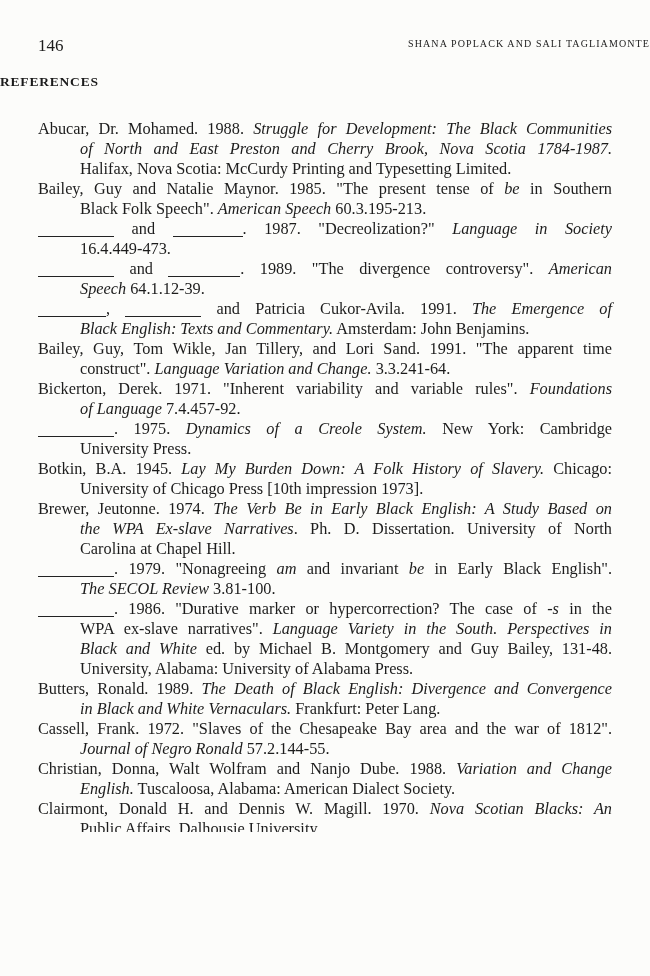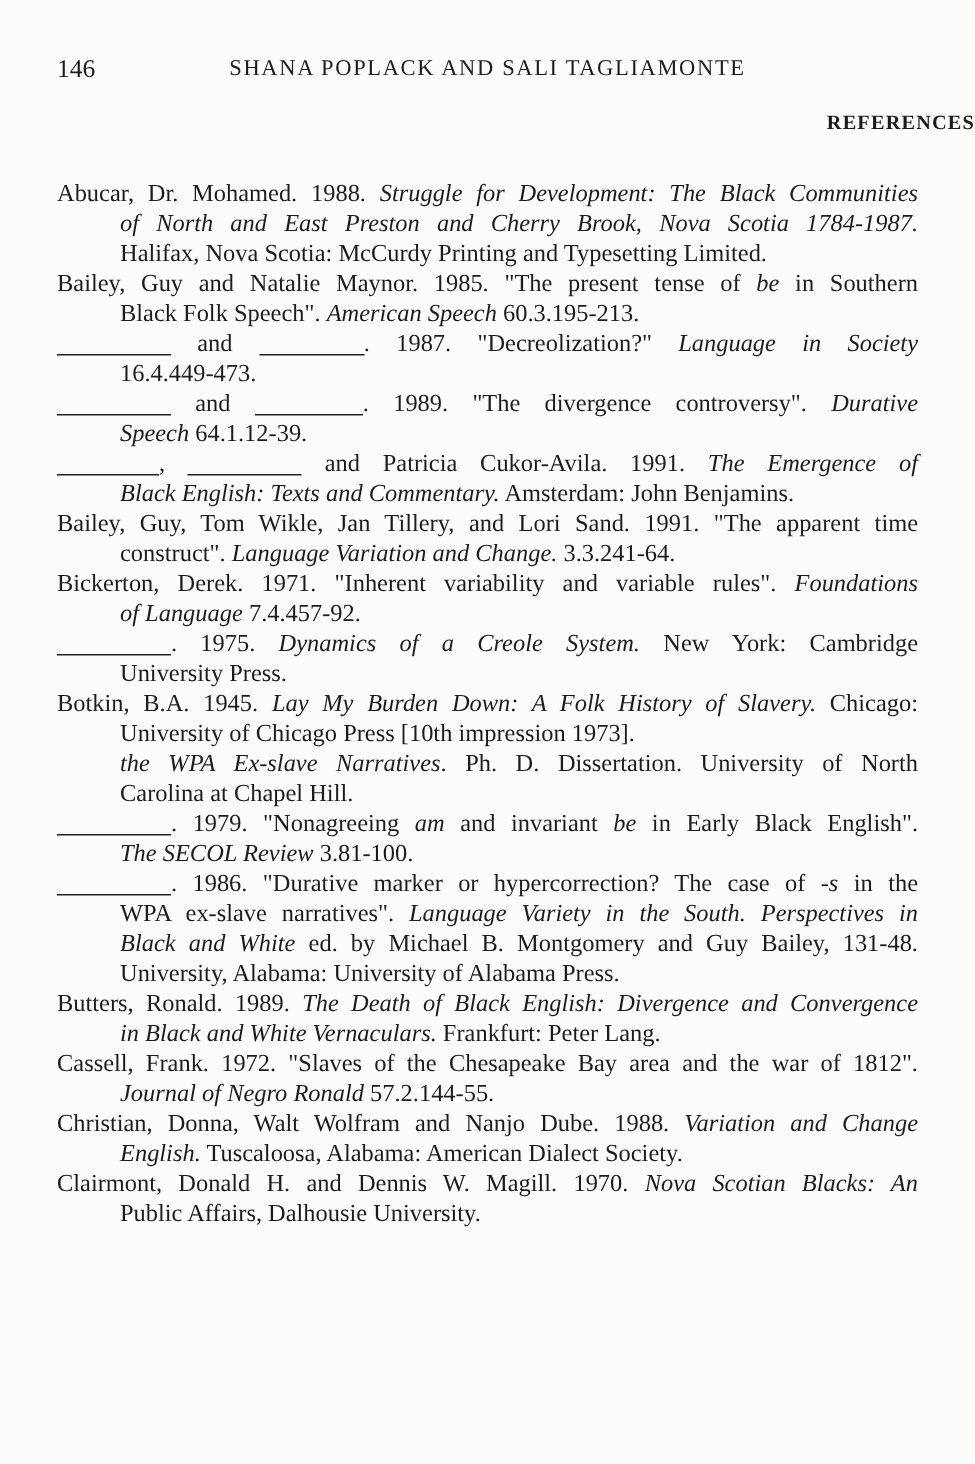--- a/index.html
+++ b/index.html
@@ -13,27 +13,27 @@
     position: relative;
     width: 650px; height: 832px;
     overflow: hidden;
   }
   .page-num {
     position: absolute; left: 38px; top: 36px;
     font-size: 17px;
   }
   .running-head {
     position: absolute; left: 0; right: 0; top: 38px;
-    text-align: center;
-    font-size: 15px;
+    text-align: right;
+    font-size: 10px;
     letter-spacing: 1.1px;
   }
   .section-title {
     position: absolute; left: 0; right: 0; top: 74px;
-    text-align: right;
+    text-align: left;
     font-weight: bold;
     font-size: 13.5px;
     letter-spacing: 0.8px;
   }
   .refs {
     position: absolute; left: 38px; top: 119px;
     width: 574px;
     font-size: 16.3px;
     line-height: 20px;
   }
@@ -63,21 +63,21 @@
       </div>
       <div class="ref-entry">
         <div class="ref-line just"><span>Bailey, Guy and Natalie Maynor. 1985. "The present tense of </span><span class="it">be</span><span> in Southern</span></div>
         <div class="ref-line ind"><span>Black Folk Speech". </span><span class="it">American Speech</span><span> 60.3.195-213.</span></div>
       </div>
       <div class="ref-entry">
         <div class="ref-line just"><span class="blank" style="width: 76px;"></span><span> and </span><span class="blank" style="width: 70px;"></span><span>. 1987. "Decreolization?" </span><span class="it">Language in Society</span></div>
         <div class="ref-line ind"><span>16.4.449-473.</span></div>
       </div>
       <div class="ref-entry">
-        <div class="ref-line just"><span class="blank" style="width: 76px;"></span><span> and </span><span class="blank" style="width: 72px;"></span><span>. 1989. "The divergence controversy". </span><span class="it">Durative</span></div>
+        <div class="ref-line just"><span class="blank" style="width: 76px;"></span><span> and </span><span class="blank" style="width: 72px;"></span><span>. 1989. "The divergence controversy". </span><span class="it">American</span></div>
         <div class="ref-line ind"><span class="it">Speech</span><span> 64.1.12-39.</span></div>
       </div>
       <div class="ref-entry">
         <div class="ref-line just"><span class="blank" style="width: 68px;"></span><span>, </span><span class="blank" style="width: 76px;"></span><span> and Patricia Cukor-Avila. 1991. </span><span class="it">The Emergence of</span></div>
         <div class="ref-line ind"><span class="it">Black English: Texts and Commentary.</span><span> Amsterdam: John Benjamins.</span></div>
       </div>
       <div class="ref-entry">
         <div class="ref-line just"><span>Bailey, Guy, Tom Wikle, Jan Tillery, and Lori Sand. 1991. "The apparent time</span></div>
         <div class="ref-line ind"><span>construct". </span><span class="it">Language Variation and Change.</span><span> 3.3.241-64.</span></div>
       </div>
@@ -87,20 +87,21 @@
       </div>
       <div class="ref-entry">
         <div class="ref-line just"><span class="blank" style="width: 76px;"></span><span>. 1975. </span><span class="it">Dynamics of a Creole System.</span><span> New York: Cambridge</span></div>
         <div class="ref-line ind"><span>University Press.</span></div>
       </div>
       <div class="ref-entry">
         <div class="ref-line just"><span>Botkin, B.A. 1945. </span><span class="it">Lay My Burden Down: A Folk History of Slavery.</span><span> Chicago:</span></div>
         <div class="ref-line ind"><span>University of Chicago Press [10th impression 1973].</span></div>
       </div>
       <div class="ref-entry">
+        <div class="ref-line just"><span>Brewer, Jeutonne. 1974. </span><span class="it">The Verb Be in Early Black English: A Study Based on</span></div>
         <div class="ref-line ind just"><span class="it">the WPA Ex-slave Narratives</span><span>. Ph. D. Dissertation. University of North</span></div>
         <div class="ref-line ind"><span>Carolina at Chapel Hill.</span></div>
       </div>
       <div class="ref-entry">
         <div class="ref-line just"><span class="blank" style="width: 76px;"></span><span>. 1979. "Nonagreeing </span><span class="it">am</span><span> and invariant </span><span class="it">be</span><span> in Early Black English".</span></div>
         <div class="ref-line ind"><span class="it">The SECOL Review</span><span> 3.81-100.</span></div>
       </div>
       <div class="ref-entry">
         <div class="ref-line just"><span class="blank" style="width: 76px;"></span><span>. 1986. "Durative marker or hypercorrection? The case of -</span><span class="it">s</span><span> in the</span></div>
         <div class="ref-line ind just"><span>WPA ex-slave narratives". </span><span class="it">Language Variety in the South. Perspectives in</span></div>

